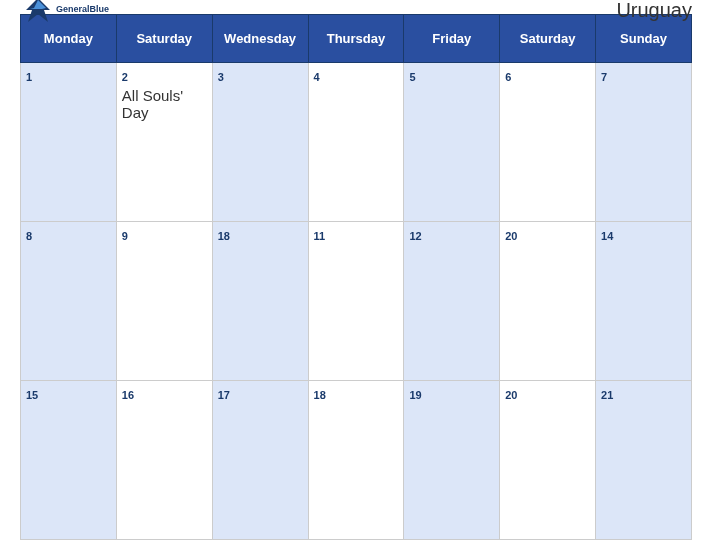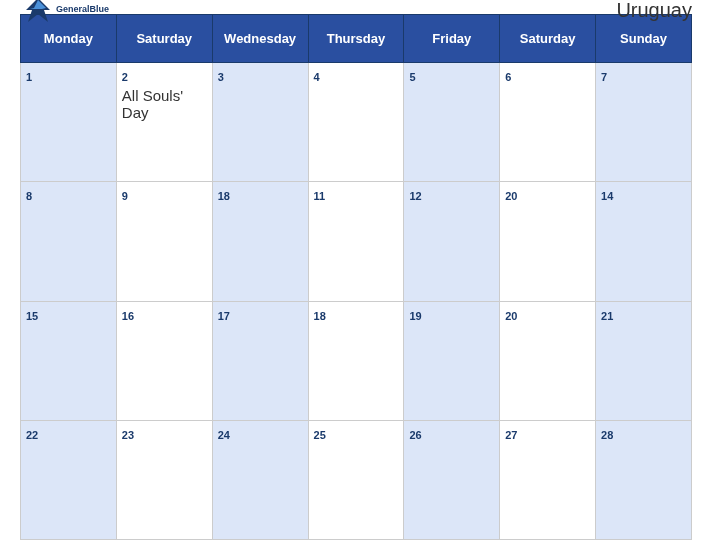--- a/index.html
+++ b/index.html
@@ -137,23 +137,14 @@
       </tr>
       <tr>
         <td class="shaded"><span class="day-num">15</span></td>
         <td><span class="day-num">16</span></td>
         <td class="shaded"><span class="day-num">17</span></td>
         <td><span class="day-num">18</span></td>
         <td class="shaded"><span class="day-num">19</span></td>
         <td><span class="day-num">20</span></td>
         <td class="shaded"><span class="day-num">21</span></td>
       </tr>
-      <tr>
-        <td class="shaded"><span class="day-num">22</span></td>
-        <td><span class="day-num">23</span></td>
-        <td class="shaded"><span class="day-num">24</span></td>
-        <td><span class="day-num">25</span></td>
-        <td class="shaded"><span class="day-num">26</span></td>
-        <td><span class="day-num">27</span></td>
-        <td class="shaded"><span class="day-num">28</span></td>
-      </tr>
     </tbody>
 </table>
 
 </body></html>

